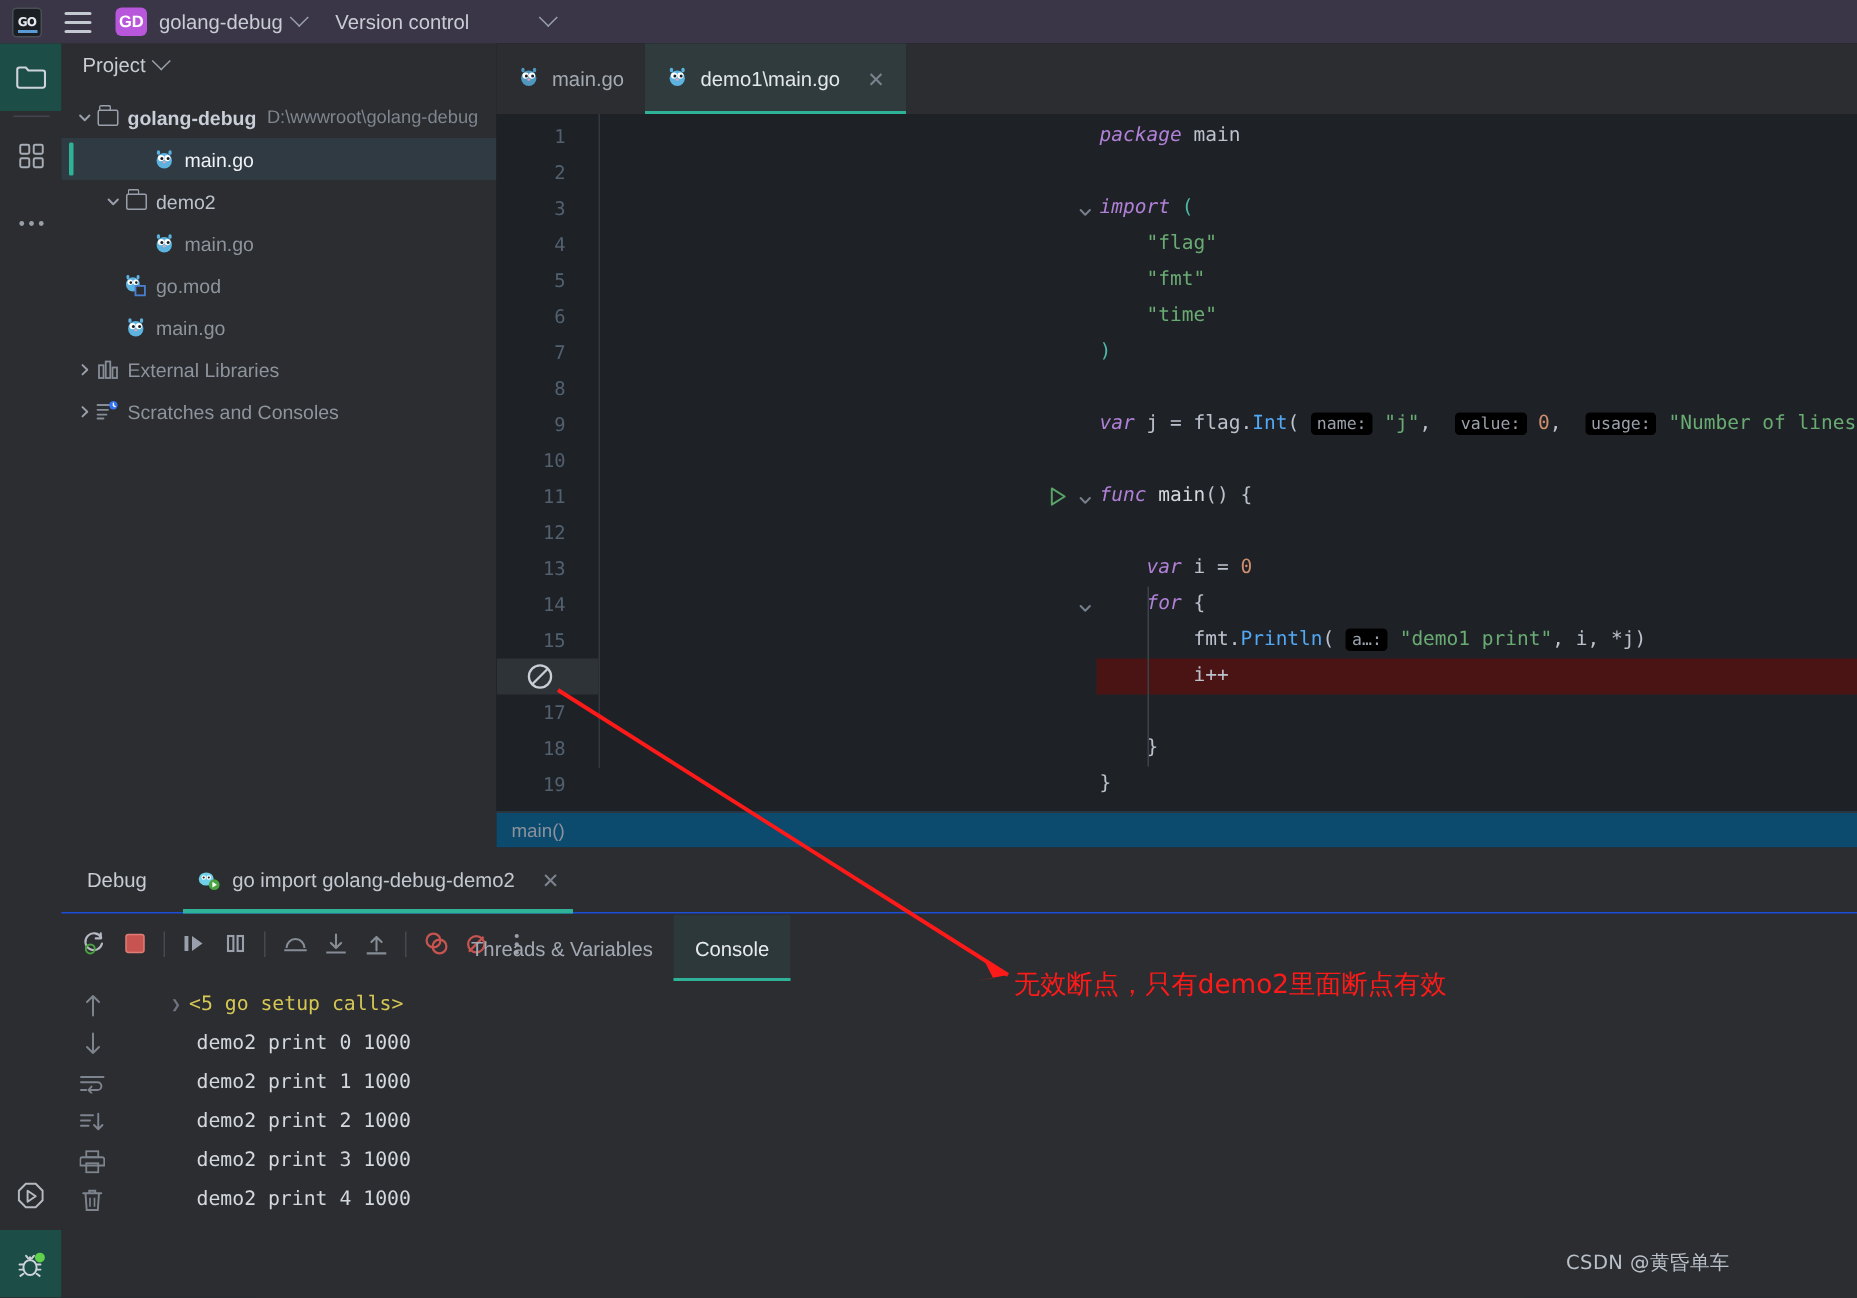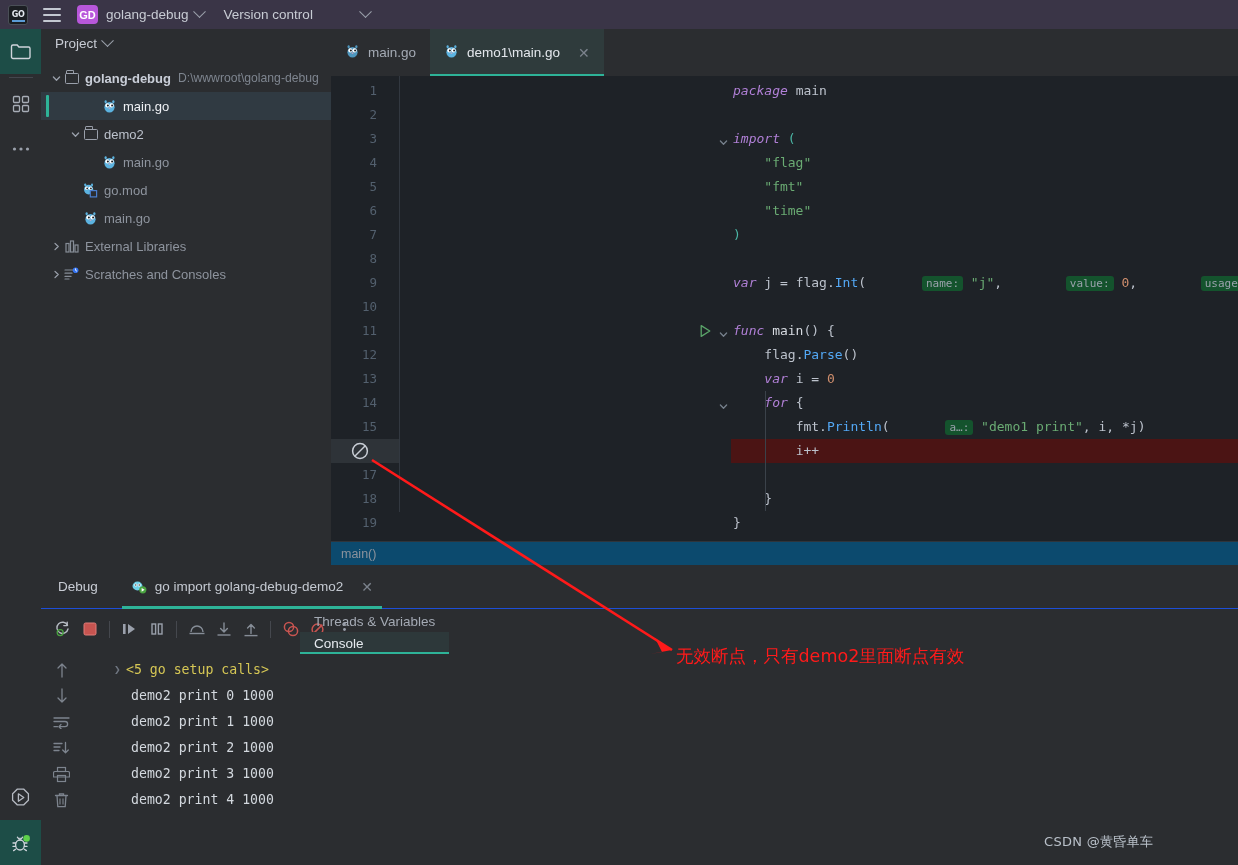--- a/index.html
+++ b/index.html
@@ -95,42 +95,42 @@
   .gut-hl{ position:absolute; left:0; width:68px; height:24px; background:#2e3338;}
 
   .kw{ color:#b180d7; font-style:italic; }
   .fn{ color:#d6dae0; }
   .str{ color:#6aab73; }
   .num{ color:#cf8e6d; }
   .id{ color:#bcc2cc; }
   .meth{ color:#53a8f5; }
   .punc{ color:#bcc2cc; }
   .paren{ color:#4cb8a7; }
-  .hint{ background:#14532d; color:#9aa1ab; font-size:11px; padding:1px 4px; border-radius:3px;margin-left:48px; }
+  .hint{ background:#000000; color:#9aa1ab; font-size:11px; padding:1px 4px; border-radius:3px; }
   .const{ color:#cf8e6d; font-style:italic; }
   .indentguide{ position:absolute; width:1px; background:#333a42; }
 
   #breadcrumb{ position:absolute; left:0; bottom:0; width:907px; height:24px;
      background:#0c4a6e; border-top:1px solid #2f353c; display:flex; align-items:center;
      padding-left:10px; color:#8b929c; font-size:12.5px; }
 
   
   #debug{ position:absolute; left:41px; top:565px; width:1197px; height:300px; background:#2b2d30; }
   #debug-tabs{ height:44px; display:flex; align-items:center; position:relative; border-bottom:1px solid #1d4ed8;}
   #debug-tabs .dlabel{ margin-left:17px; color:#c8ccd4; font-size:13.5px; }
   .dtab{ margin-left:33px; height:44px; display:flex; align-items:center; gap:8px; font-size:13.5px; color:#c4c9d1;
          position:relative; cursor:pointer;}
   .dtab.active::after{ content:""; position:absolute; left:-9px; right:-9px; bottom:0; height:2.5px; background:#2eb398;}
   .dtab .x{ color:#7c838d; font-size:14px; margin-left:10px;}
 
   #debug-toolbar{ height:40px; display:flex; align-items:center; padding-left:8px; gap:0px; }
   .dbtn{ width:27px; height:27px; display:flex; align-items:center; justify-content:center; cursor:pointer;}
   .dsep{ width:1px; height:17px; background:#45484e; margin:0 6px; }
 
-  #view-tabs{ position:absolute; left:300px; top:610px; display:flex; height:44px;flex-direction:column;}
+  #view-tabs{ position:absolute; left:300px; top:610px; display:flex; align-items:flex-end; height:44px;}
   .vtab{ height:44px; padding:0 14px; display:flex; align-items:center; font-size:13.5px; color:#a4aab4;
          position:relative; cursor:pointer; }
   .vtab.active{ background:#2d383a; color:#e6eaef;}
   .vtab.active::after{ content:""; position:absolute; left:0; right:0; bottom:0; height:2.5px; background:#2eb398;}
 
   #console-side{ position:absolute; left:0; top:92px; width:41px; display:flex; flex-direction:column;
      align-items:center; gap:0px;}
   .cbtn{ width:41px; height:26px; display:flex; align-items:center; justify-content:center; cursor:pointer;}
 
   #console{ position:absolute; left:41px; top:92px; right:0; bottom:0; overflow:hidden;
@@ -393,21 +393,20 @@
       <div class="codeline" style="top: 147px;"><span class="txt"><span class="paren">)</span></span></div>
       <div class="ln" style="top: 171px; line-height: 24px;">8</div>
       <div class="codeline" style="top: 171px;"><span class="txt"></span></div>
       <div class="ln" style="top: 195px; line-height: 24px;">9</div>
       <div class="codeline" style="top: 195px;"><span class="txt"><span class="kw">var</span> <span class="id">j</span> <span class="punc">=</span> <span class="id">flag</span><span class="punc">.</span><span class="meth">Int</span><span class="punc">(</span> <span class="hint">name:</span> <span class="str">"j"</span><span class="punc">,</span>  <span class="hint">value:</span> <span class="num">0</span><span class="punc">,</span>  <span class="hint">usage:</span> <span class="str">"Number of lines to print"</span>  </span></div>
       <div class="ln" style="top: 219px; line-height: 24px;">10</div>
       <div class="codeline" style="top: 219px;"><span class="txt"></span></div>
       <div class="ln" style="top: 243px; line-height: 24px;">11</div>
       <div class="codeline" style="top: 243px;"><span class="txt"><span class="kw">func</span> <span class="fn">main</span><span class="punc">() {</span></span></div>
       <div class="ln" style="top: 267px; line-height: 24px;">12</div>
-      <div class="codeline" style="top: 267px;"><span class="txt">    <span class="id">flag</span><span class="punc">.</span><span class="meth">Parse</span><span class="punc">()</span></span></div>
       <div class="ln" style="top: 291px; line-height: 24px;">13</div>
       <div class="codeline" style="top: 291px;"><span class="txt">    <span class="kw">var</span> <span class="id">i</span> <span class="punc">=</span> <span class="num">0</span></span></div>
       <div class="ln" style="top: 315px; line-height: 24px;">14</div>
       <div class="codeline" style="top: 315px;"><span class="txt">    <span class="kw">for</span> <span class="punc">{</span></span></div>
       <div class="ln" style="top: 339px; line-height: 24px;">15</div>
       <div class="codeline" style="top: 339px;"><span class="txt">        <span class="id">fmt</span><span class="punc">.</span><span class="meth">Println</span><span class="punc">(</span> <span class="hint">a…:</span> <span class="str">"demo1 print"</span><span class="punc">,</span> <span class="id">i</span><span class="punc">,</span> <span class="punc">*</span><span class="id">j</span><span class="punc">)</span></span></div>
       <div class="hl-row" style="top: 363px;"></div>
       <div class="gut-hl" style="top: 363px;"></div>
       <div class="codeline" style="top: 363px;"><span class="txt">        <span class="id">i</span><span class="punc">++</span></span></div>
       <div class="ln" style="top: 387px; line-height: 24px;">17</div>

